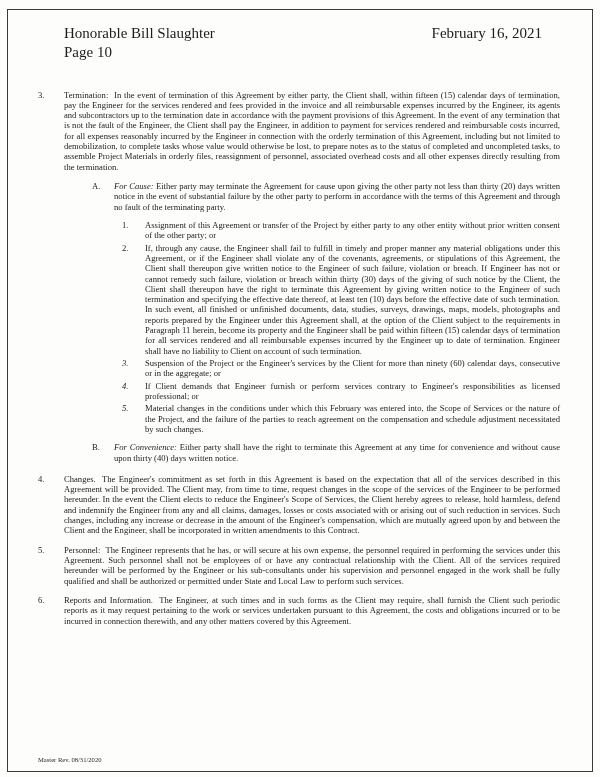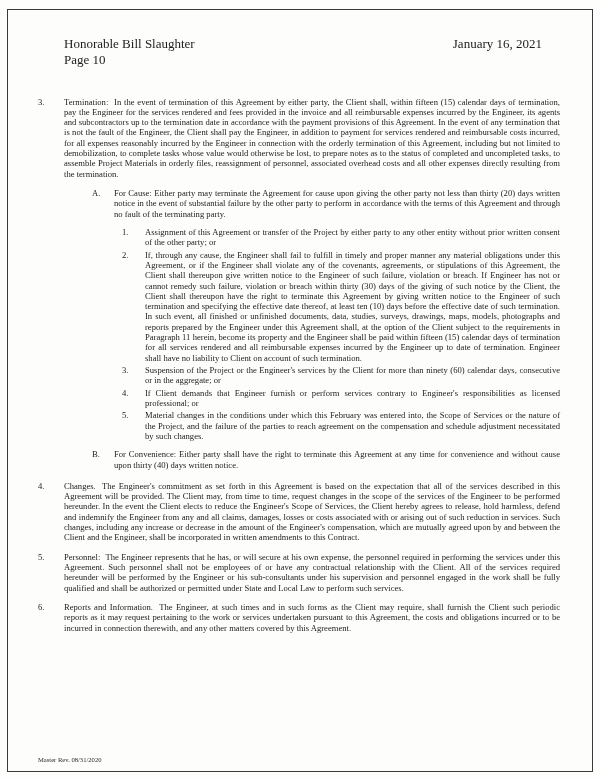--- a/index.html
+++ b/index.html
@@ -16,61 +16,61 @@
   .page-border {
     position: absolute;
     left: 7px; top: 9px; right: 7px; bottom: 5px;
     border: 1px solid #3a3a3a;
     pointer-events: none;
   }
   .header {
     display: flex;
     justify-content: space-between;
     align-items: flex-start;
-    padding: 36px 58px 0 64px;
-    font-size: 13px;
+    padding: 24px 58px 0 64px;
+    font-size: 15px;
     line-height: 1.25;
   }
   .content {
     margin-top: 28px;
     font-size: 8.6px;
     line-height: 1.2;
   }
   .item { position: relative; text-align: justify; }
   .item > .num { position: absolute; left: 0; top: 0; }
   .lvl1 { margin-left: 38px; margin-right: 40px; padding-left: 26px; }
   .plain { margin-left: 64px; margin-right: 40px; text-align: justify; }
   .lvlA { margin-left: 92px; margin-right: 40px; padding-left: 22px; }
   .lvl2 { margin-left: 122px; margin-right: 40px; padding-left: 23px; }
   .gap-lg { margin-top: 11px; }
   .gap-md { margin-top: 9px; }
   .gap-sm { margin-top: 8px; }
   .gap-xs { margin-top: 2px; }
   .u { text-underline-offset: 1px; }
-  .i { }
+  .i { font-style: italic; }
   .sep { padding-right: 3px; }
   .footer {
     position: absolute;
     left: 38px;
     bottom: 14px;
     font-size: 6.6px;
     color: #2b2b2b;
   }
 </style>
 </head>
 <body>
 
 <div class="page-border"></div>
 
 <header class="header">
   <div class="header-left">
     <div>Honorable Bill Slaughter</div>
     <div>Page 10</div>
   </div>
-  <div class="header-right">January 16, 2021</div>
+  <div class="header-right">February 16, 2021</div>
 </header>
 
 <main class="content">
 
   <div class="item lvl1">
     <span class="num">3.</span>
     <div><span class="u">Termination</span><span class="sep">:</span> <span>In the event of termination of this Agreement by either party, the Client shall, within fifteen (15) calendar days of termination, pay the Engineer for the services rendered and fees provided in the invoice and all reimbursable expenses incurred by the Engineer, its agents and subcontractors up to the termination date in accordance with the payment provisions of this Agreement. In the event of any termination that is not the fault of the Engineer, the Client shall pay the Engineer, in addition to payment for services rendered and reimbursable costs incurred, for all expenses reasonably incurred by the Engineer in connection with the orderly termination of this Agreement, including but not limited to demobilization, to complete tasks whose value would otherwise be lost, to prepare notes as to the status of completed and uncompleted tasks, to assemble Project Materials in orderly files, reassignment of personnel, associated overhead costs and all other expenses directly resulting from the termination.</span></div>
   </div>
 
 

